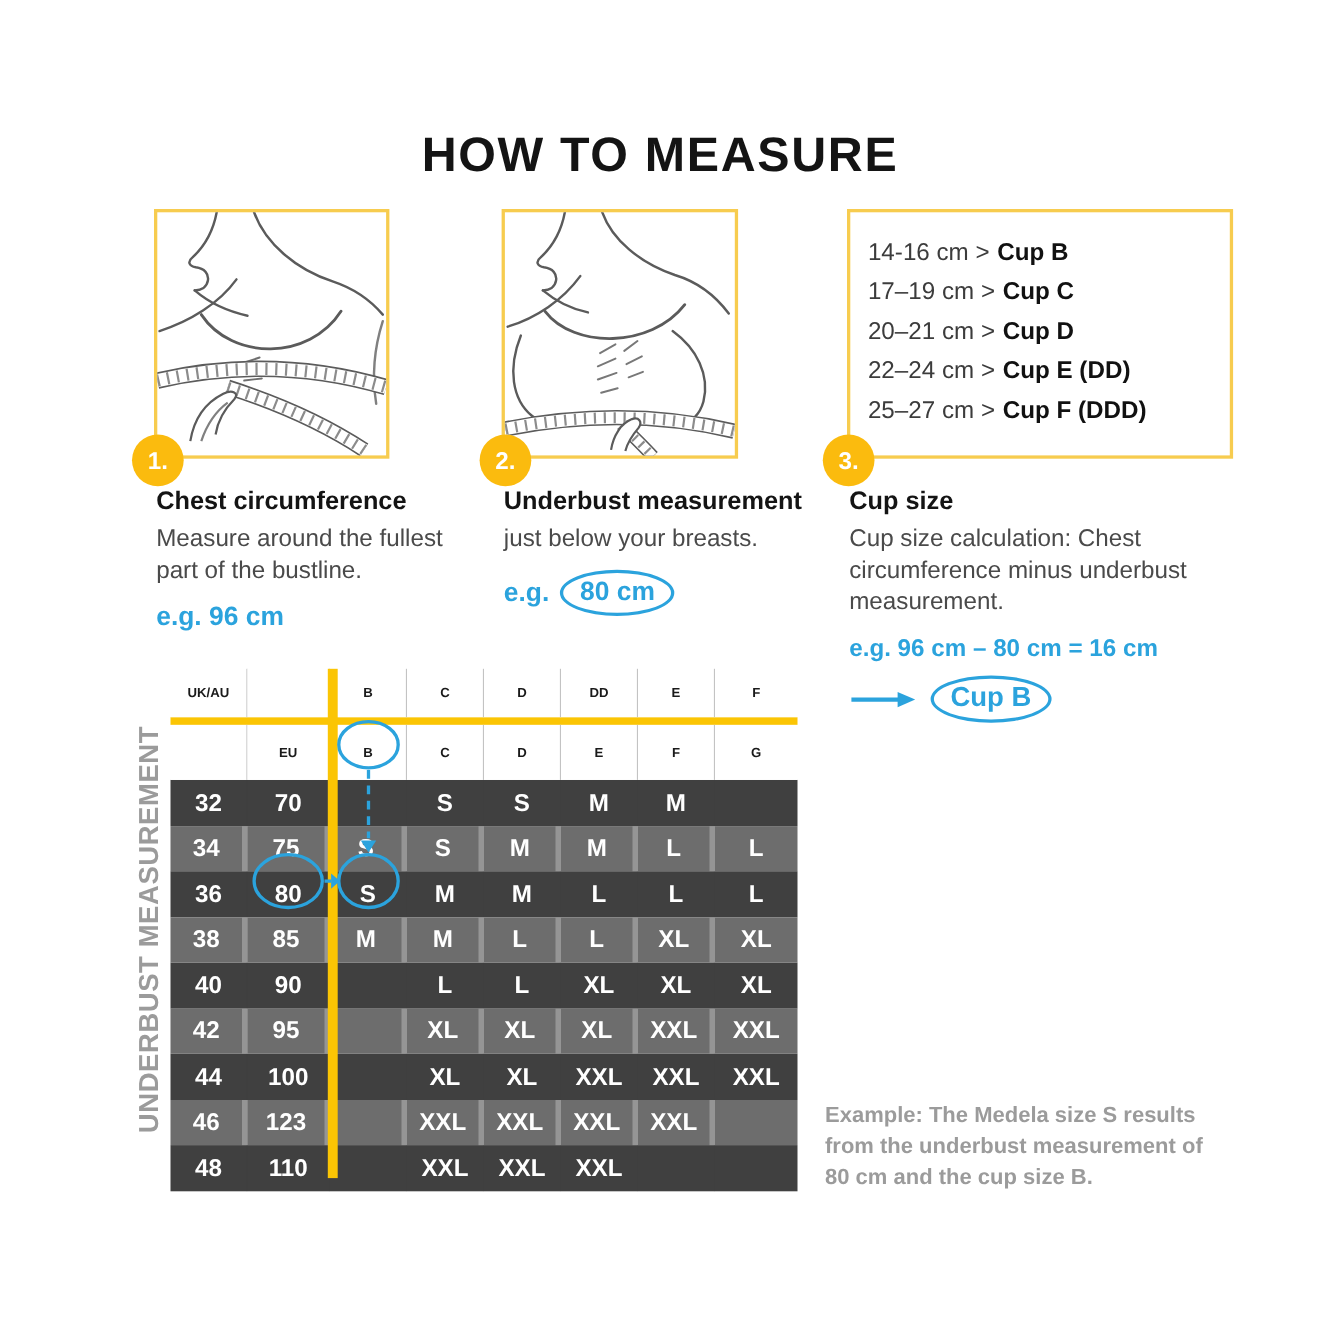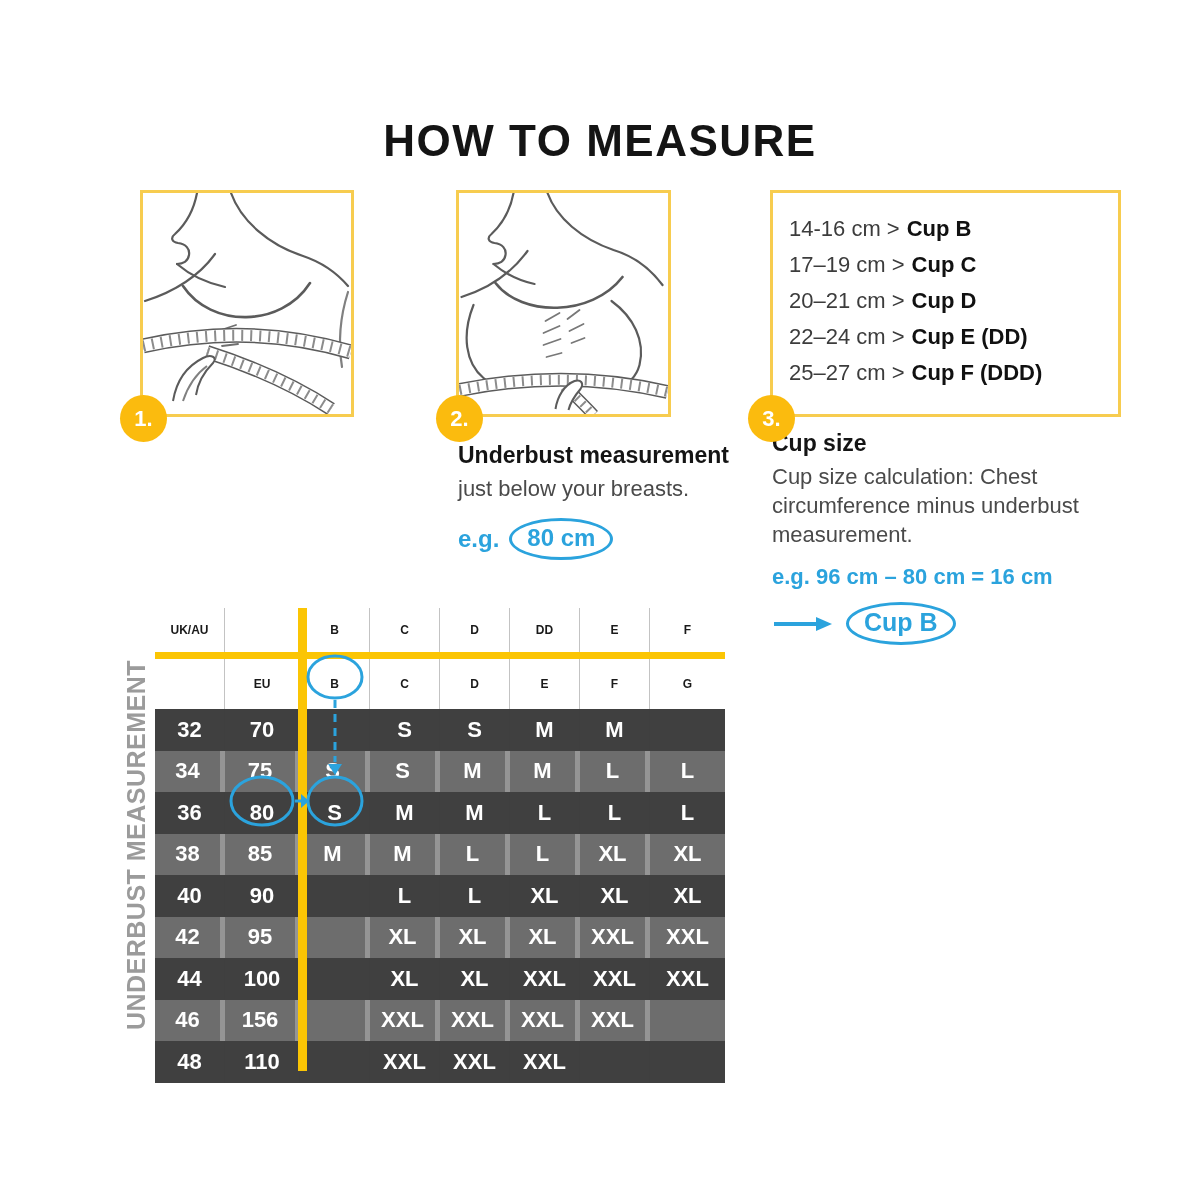--- a/index.html
+++ b/index.html
@@ -22,21 +22,21 @@
   #badge-2{left:436px;top:395px;}
   #badge-3{left:748px;top:395px;}
 
   .cup-list{padding:18px 0 0 16px;}
   .cup-line{font-size:22px;line-height:36px;color:#3c3c3c;white-space:nowrap;}
   .cup-line .cup{font-weight:700;color:#111;margin-left:7px;}
 
   .step{position:absolute;}
   #step-1{left:142px;top:442px;width:300px;}
   #step-2{left:458px;top:442px;width:310px;}
-  #step-3{left:772px;top:430px;width:310px;}
+  #step-3{left:772px;top:442px;width:310px;}
   .step-heading{font-size:23px;font-weight:700;color:#141414;margin:0 0 5px 0;}
   .step-desc{font-size:22px;color:#4a4a4a;line-height:29px;}
   .step-eg{margin-top:15px;display:flex;align-items:center;gap:10px;
            color:#2BA3DD;font-weight:700;font-size:24px;}
   .step-eg.formula{font-size:22px;white-space:nowrap;}
   .ellipse{border:3px solid #2BA3DD;border-radius:50%;padding:3px 15px 5px;display:inline-block;}
   .result-row{margin-top:12px;display:flex;align-items:center;gap:14px;
               color:#2BA3DD;font-weight:700;font-size:25px;}
 
   #size-table{position:absolute;left:155px;top:608px;width:570px;height:463px;}
@@ -130,20 +130,28 @@
       <div class="cup-line"><span>20–21 cm &gt;</span><span class="cup">Cup D</span></div>
       <div class="cup-line"><span>22–24 cm &gt;</span><span class="cup">Cup E (DD)</span></div>
       <div class="cup-line"><span>25–27 cm &gt;</span><span class="cup">Cup F (DDD)</span></div>
     </div>
   </div>
 
   <div class="badge" id="badge-1">1.</div>
   <div class="badge" id="badge-2">2.</div>
   <div class="badge" id="badge-3">3.</div>
 
+  <div class="step" id="step-1">
+    <div class="step-heading">Chest circumference</div>
+    <div class="step-desc">
+      <div>Measure around the fullest</div>
+      <div>part of the bustline.</div>
+    </div>
+    <div class="step-eg">e.g. 96 cm</div>
+  </div>
 
   <div class="step" id="step-2">
     <div class="step-heading">Underbust measurement</div>
     <div class="step-desc">
       <div>just below your breasts.</div>
     </div>
     <div class="step-eg">
       <span>e.g.</span>
       <span class="ellipse">80 cm</span>
     </div>
@@ -256,21 +264,21 @@
       <div class="cell c1">100</div>
       <div class="cell c2"></div>
       <div class="cell c3">XL</div>
       <div class="cell c4">XL</div>
       <div class="cell c5">XXL</div>
       <div class="cell c6">XXL</div>
       <div class="cell c7">XXL</div>
     </div>
     <div class="trow brow dark">
       <div class="cell c0">46</div>
-      <div class="cell c1">156</div>
+      <div class="cell c1">123</div>
       <div class="cell c2"></div>
       <div class="cell c3">XXL</div>
       <div class="cell c4">XXL</div>
       <div class="cell c5">XXL</div>
       <div class="cell c6">XXL</div>
       <div class="cell c7"></div>
     </div>
     <div class="trow brow light">
       <div class="cell c0">48</div>
       <div class="cell c1">110</div>
@@ -288,14 +296,19 @@
       <ellipse cx="180" cy="69" rx="27" ry="21" stroke="#2BA3DD" stroke-width="3" fill="none"></ellipse>
       <path d="M180,92 L180,154" stroke="#2BA3DD" stroke-width="3" stroke-dasharray="8 6" fill="none"></path>
       <polygon points="173,156 187,156 180,167" fill="#2BA3DD"></polygon>
       <ellipse cx="107" cy="193" rx="31" ry="24" stroke="#2BA3DD" stroke-width="3" fill="none"></ellipse>
       <path d="M140,193 L146,193" stroke="#2BA3DD" stroke-width="3" stroke-dasharray="6 5" fill="none"></path>
       <polygon points="146,186 146,200 154,193" fill="#2BA3DD"></polygon>
       <ellipse cx="180" cy="193" rx="27" ry="24" stroke="#2BA3DD" stroke-width="3" fill="none"></ellipse>
     </svg>
   </div>
 
+  <div class="example-note">
+    <div>Example: The Medela size S results</div>
+    <div>from the underbust measurement of</div>
+    <div>80 cm and the cup size B.</div>
+  </div>
 
 </div>
 
 </body></html>

